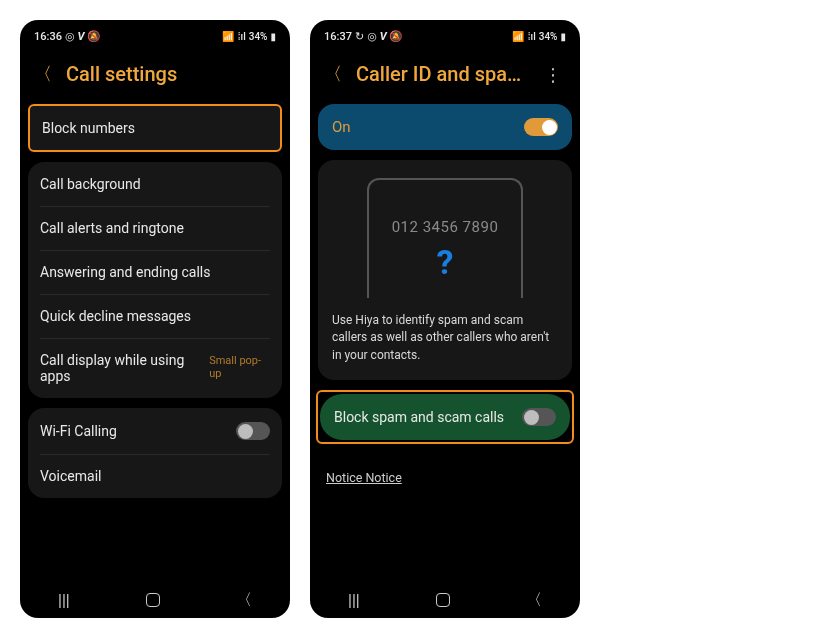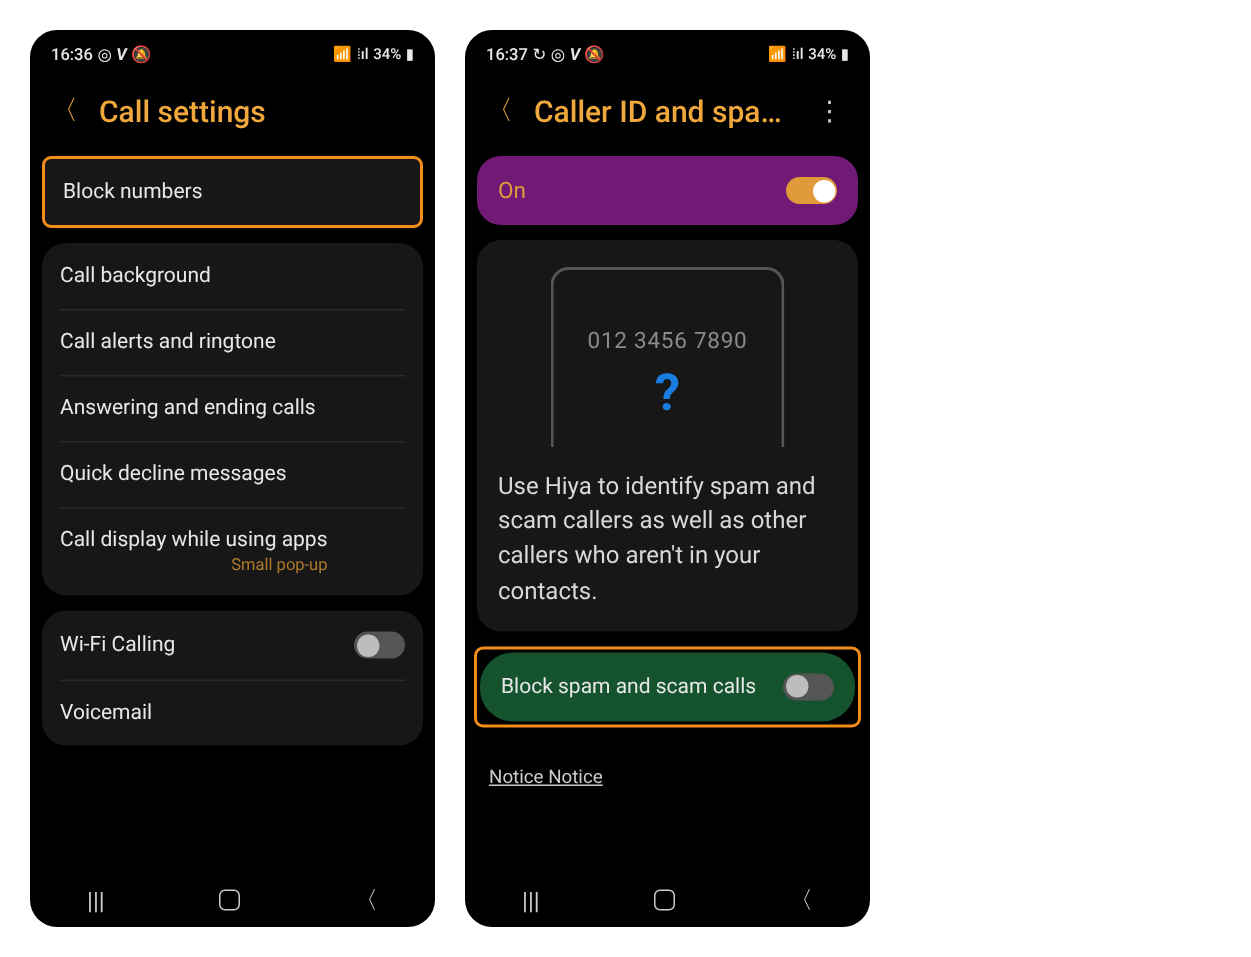--- a/index.html
+++ b/index.html
@@ -55,39 +55,38 @@
   .more-dots {
     color: #ccc;
     font-size: 18px;
     padding: 0 4px;
   }
   .card {
     background: #171717;
     border-radius: 16px;
     margin: 0 8px 10px 8px;
     overflow: hidden;
-    text-align: right;
   }
   .row {
     display: flex;
     align-items: center;
     justify-content: space-between;
     padding: 14px 12px;
     position: relative;
   }
   .row + .row::before {
     content: "";
     position: absolute;
     top: 0; left: 12px; right: 12px;
     height: 1px;
     background: #2a2a2a;
   }
   .row-main { font-size: 14px; color: #e8e8e8; }
   .row-sub { font-size: 11px; color: #b07a2a; margin-top: 2px;}
-  .row-text { display:flex; flex-direction:column; }
+  .row-text { display:flex; flex-direction:row; }
   .badge-dot {
     color:#e07a2a;
     font-size: 11px;
     vertical-align: super;
     margin-left:1px;
   }
   .toggle {
     width: 34px; height: 18px;
     border-radius: 10px;
     position: relative;
@@ -114,21 +113,21 @@
     position:absolute;
     bottom:0; left:0; right:0;
     height: 36px;
     display:flex;
     justify-content:space-around;
     align-items:center;
     color:#ccc;
     font-size:16px;
   }
   .on-row {
-    background:#701a75;
+    background:#0c4a6e;
     border-radius:16px;
     margin:0 8px 10px;
     padding:14px 14px;
     display:flex;
     align-items:center;
     justify-content:space-between;
   }
   .on-label { color:#e09a3a; font-size:15px; }
   .preview-card {
     background:#171717;
@@ -145,21 +144,21 @@
     display:flex;
     flex-direction:column;
     align-items:center;
     justify-content:flex-start;
     padding-top: 38px;
     box-sizing:border-box;
   }
   .ph-number { color:#8a8a8a; font-size:15px; letter-spacing:0.5px;}
   .ph-q { color:#1a7de0; font-size:34px; font-weight:700; margin-top:6px;}
   .preview-desc {
-    font-size:16px;
+    font-size:12px;
     color:#d8d8d8;
     line-height:1.45;
     margin-top:14px;
   }
   .block-row-wrap {
     margin: 10px 6px 0;
     padding:2px;
   }
   .block-row {
     background:#14532d;

